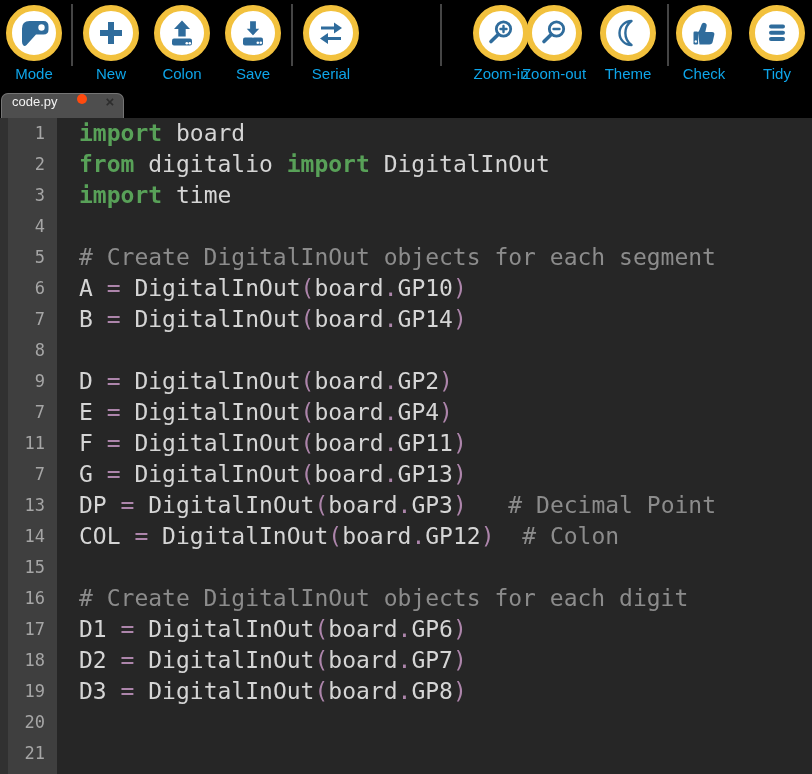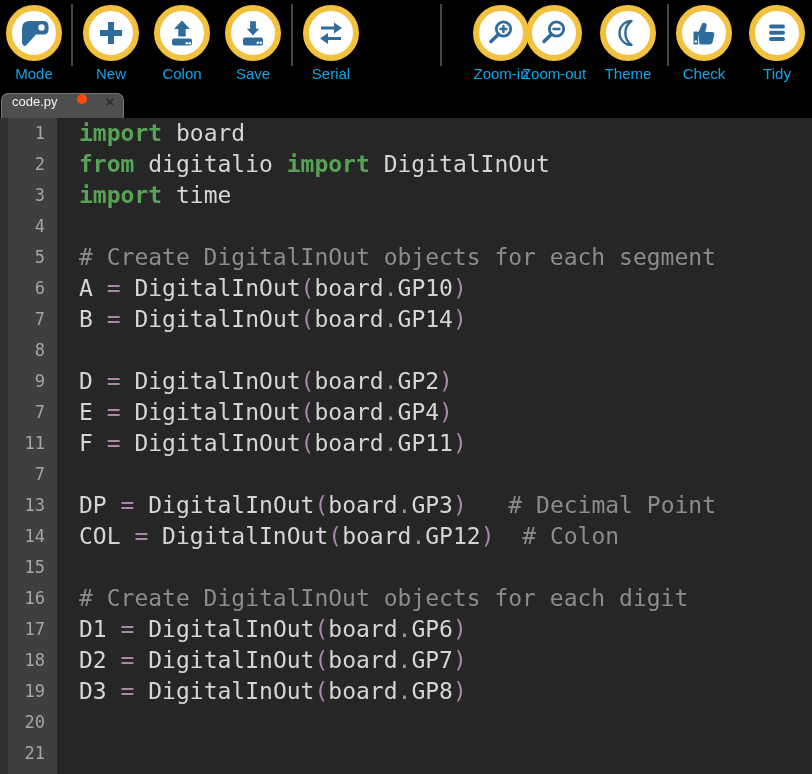--- a/index.html
+++ b/index.html
@@ -204,20 +204,21 @@
     <div class="line">
       <span class="gutter">7</span>
       <span class="code"><span class="tok-id">E </span><span class="tok-op">=</span><span class="tok-id"> DigitalInOut</span><span class="tok-op">(</span><span class="tok-id">board</span><span class="tok-op">.</span><span class="tok-id">GP4</span><span class="tok-op">)</span></span>
     </div>
     <div class="line">
       <span class="gutter">11</span>
       <span class="code"><span class="tok-id">F </span><span class="tok-op">=</span><span class="tok-id"> DigitalInOut</span><span class="tok-op">(</span><span class="tok-id">board</span><span class="tok-op">.</span><span class="tok-id">GP11</span><span class="tok-op">)</span></span>
     </div>
     <div class="line">
       <span class="gutter">7</span>
+      <span class="code"><span class="tok-id">G </span><span class="tok-op">=</span><span class="tok-id"> DigitalInOut</span><span class="tok-op">(</span><span class="tok-id">board</span><span class="tok-op">.</span><span class="tok-id">GP13</span><span class="tok-op">)</span></span>
     </div>
     <div class="line">
       <span class="gutter">13</span>
       <span class="code"><span class="tok-id">DP </span><span class="tok-op">=</span><span class="tok-id"> DigitalInOut</span><span class="tok-op">(</span><span class="tok-id">board</span><span class="tok-op">.</span><span class="tok-id">GP3</span><span class="tok-op">)</span><span class="tok-id">   </span><span class="tok-cm"># Decimal Point</span></span>
     </div>
     <div class="line">
       <span class="gutter">14</span>
       <span class="code"><span class="tok-id">COL </span><span class="tok-op">=</span><span class="tok-id"> DigitalInOut</span><span class="tok-op">(</span><span class="tok-id">board</span><span class="tok-op">.</span><span class="tok-id">GP12</span><span class="tok-op">)</span><span class="tok-id">  </span><span class="tok-cm"># Colon</span></span>
     </div>
     <div class="line">

